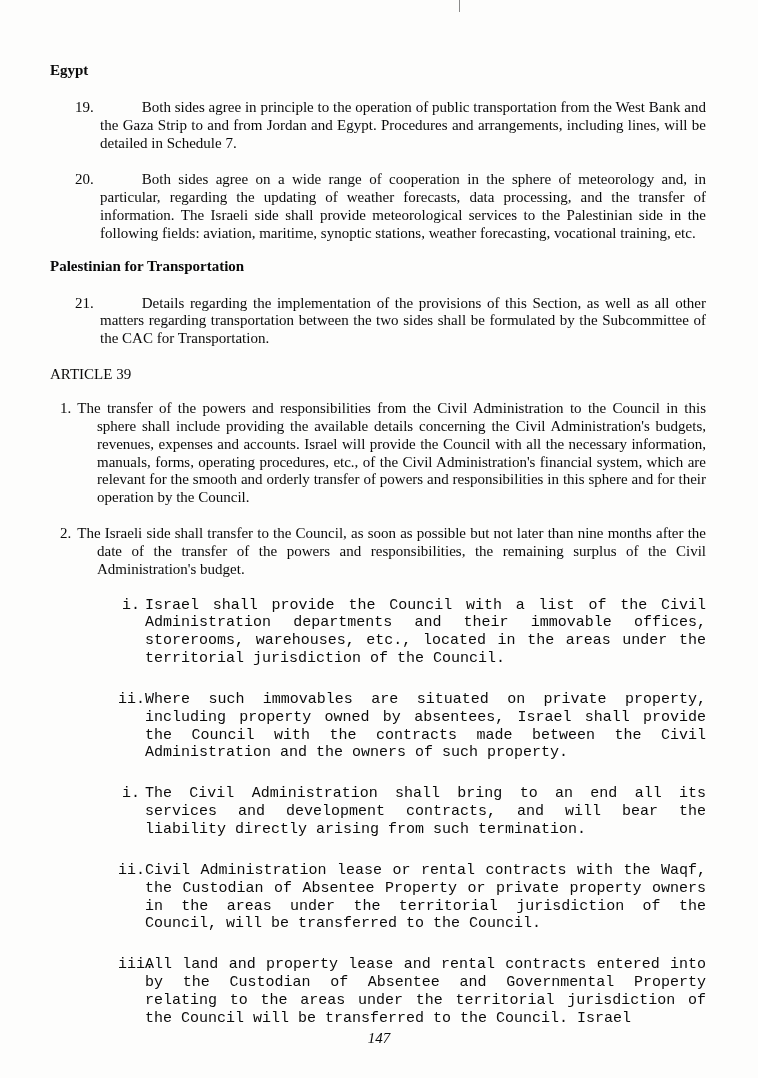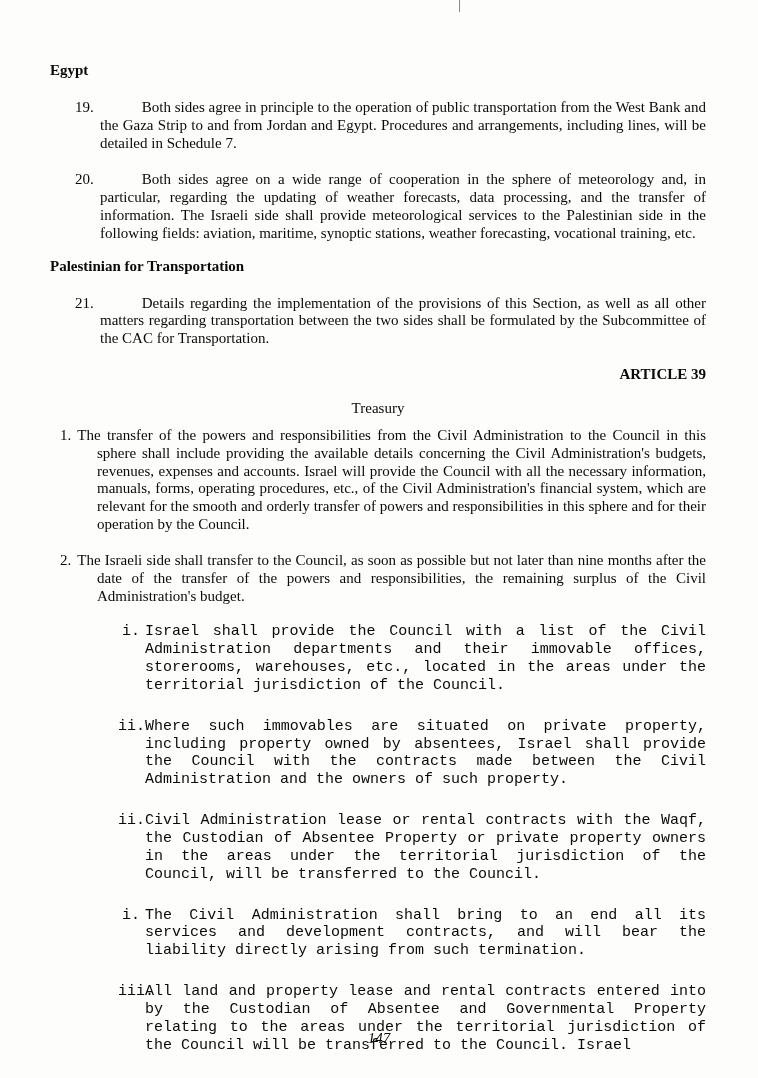--- a/index.html
+++ b/index.html
@@ -41,22 +41,22 @@
     text-indent: -25px;
     text-align: justify;
     margin-bottom: 15px;
     margin-top: 19px;
   }
   .item .tab {
     display: inline-block;
     width: 48px;
   }
   .center-bold {
-    text-align: right;
-    font-weight: bold;
+    text-align: left;
+    font-weight: normal;
     margin: 18px 0 16px 0;
   }
   .center {
     text-align: center;
     margin: 0 0 9px 0;
   }
   .npara {
     padding-left: 47px;
     text-indent: -37px;
     text-align: justify;
@@ -105,31 +105,30 @@
 
 
   <p class="item"><span class="num">20.</span><span class="tab"></span><span>Both sides agree on a wide range of cooperation in the sphere of meteorology and, in particular, regarding the updating of weather forecasts, data processing, and the transfer of information. The Israeli side shall provide meteorological services to the Palestinian side in the following fields: aviation, maritime, synoptic stations, weather forecasting, vocational training, etc.</span></p>
 
   <div class="heading">Palestinian for Transportation</div>
 
   <p class="item"><span class="num">21.</span><span class="tab"></span><span>Details regarding the implementation of the provisions of this Section, as well as all other matters regarding transportation between the two sides shall be formulated by the Subcommittee of the CAC for Transportation.</span></p>
 
   <div class="center-bold">ARTICLE 39</div>
 
-  <div class="center">Treasury</div>
 
   <p class="npara"><span class="num">1.</span><span class="gap"></span><span>The transfer of the powers and responsibilities from the Civil Administration to the Council in this sphere shall include providing the available details concerning the Civil Administration's budgets, revenues, expenses and accounts. Israel will provide the Council with all the necessary information, manuals, forms, operating procedures, etc., of the Civil Administration's financial system, which are relevant for the smooth and orderly transfer of powers and responsibilities in this sphere and for their operation by the Council.</span></p>
 
   <p class="npara"><span class="num">2.</span><span class="gap"></span><span>The Israeli side shall transfer to the Council, as soon as possible but not later than nine months after the date of the transfer of the powers and responsibilities, the remaining surplus of the Civil Administration's budget.</span></p>
 
   <p class="sub"><span class="num">i.</span><span class="gap"></span><span>Israel shall provide the Council with a list of the Civil Administration departments and their immovable offices, storerooms, warehouses, etc., located in the areas under the territorial jurisdiction of the Council.</span></p>
 
   <p class="sub"><span class="num">ii.</span><span class="gap"></span><span>Where such immovables are situated on private property, including property owned by absentees, Israel shall provide the Council with the contracts made between the Civil Administration and the owners of such property.</span></p>
 
+  <p class="sub"><span class="num">i.</span><span class="gap"></span><span>The Civil Administration shall bring to an end all its services and development contracts, and will bear the liability directly arising from such termination.</span></p>
+
   <p class="sub"><span class="num">ii.</span><span class="gap"></span><span>Civil Administration lease or rental contracts with the Waqf, the Custodian of Absentee Property or private property owners in the areas under the territorial jurisdiction of the Council, will be transferred to the Council.</span></p>
-
-  <p class="sub"><span class="num">i.</span><span class="gap"></span><span>The Civil Administration shall bring to an end all its services and development contracts, and will bear the liability directly arising from such termination.</span></p>
 
   <p class="sub"><span class="num">iii.</span><span class="gap"></span><span>All land and property lease and rental contracts entered into by the Custodian of Absentee and Governmental Property relating to the areas under the territorial jurisdiction of the Council will be transferred to the Council. Israel</span></p>
 
   <div class="page-number">147</div>
 
 </div>
 
 </body></html>

